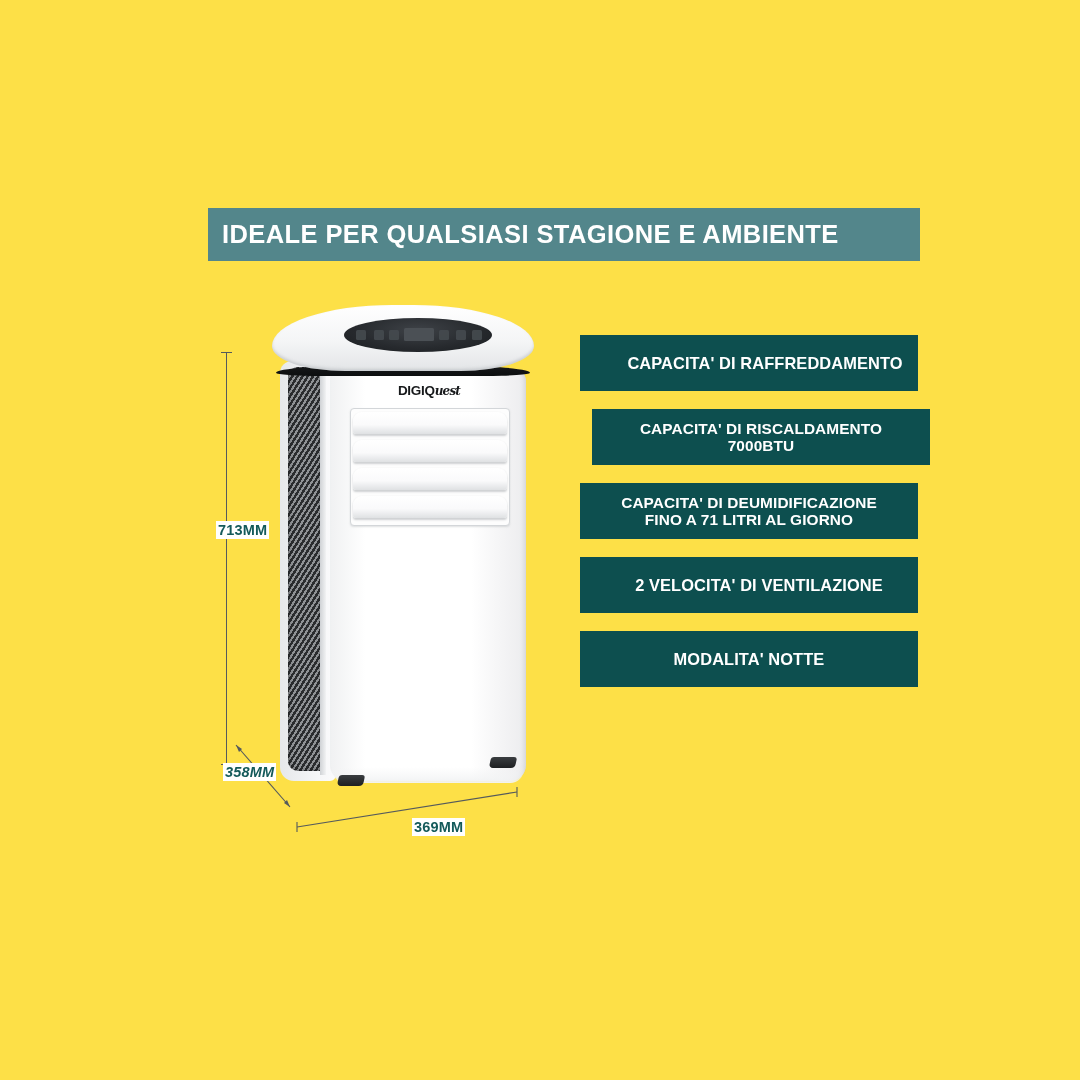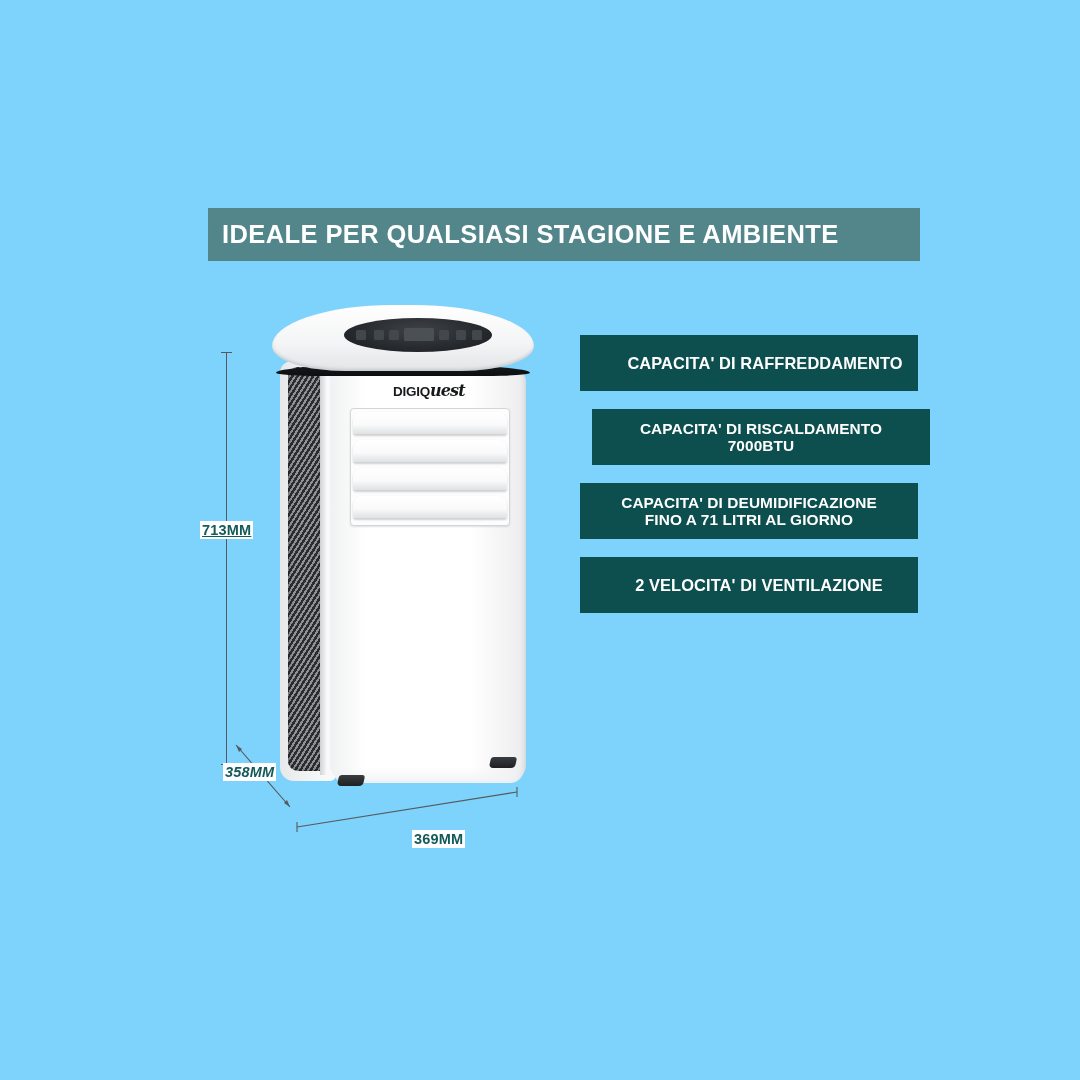--- a/index.html
+++ b/index.html
@@ -4,21 +4,21 @@
 <style>
   html, body {
     margin: 0;
     padding: 0;
     background: #ffffff;
   }
   #page {
     position: relative;
     width: 1080px;
     height: 1080px;
-    background: #7dd3fc;
+    background: #fde047;
     overflow: hidden;
     font-family: "Liberation Sans", sans-serif;
   }
 
   
   #header-banner {
     position: absolute;
     left: 208px;
     top: 208px;
     width: 712px;
@@ -67,21 +67,21 @@
 
   
   .dim-label {
     position: absolute;
     color: #145a5a;
     font-size: 14.5px;
     font-weight: bold;
     letter-spacing: 0.2px;
     white-space: nowrap;
   }
-  #dim-label-height { left: 200px; top: 521px; background: #ffffff; padding: 1px 2px; text-decoration: underline; }
+  #dim-label-height { left: 216px; top: 521px; background: #ffffff; padding: 1px 2px; }
   #dim-label-depth  { left: 223px; top: 763px; background: #ffffff; padding: 1px 2px; font-style: italic; }
   #dim-label-width  { left: 412px; top: 818px; background: #ffffff; padding: 1px 2px; }
 
   #dim-line-height {
     position: absolute;
     left: 226px;
     top: 352px;
     width: 1px;
     height: 413px;
     background: #555a5c;
@@ -241,21 +241,21 @@
   #logo-text {
     font-size: 13.5px;
     font-weight: bold;
     color: #17191b;
     letter-spacing: -0.3px;
   }
   #logo-text .script {
     font-family: "DejaVu Serif", serif;
     font-style: italic;
     font-weight: bold;
-    font-size: 16px;
+    font-size: 12px;
     letter-spacing: -0.8px;
   }
 
   
   #base-shadow {
     position: absolute;
     left: 74px;
     top: 462px;
     width: 192px;
     height: 16px;
@@ -331,21 +331,21 @@
     <polygon points="236,745 242,749 239,752" fill="#555a5c"></polygon>
     <polygon points="290,807 284,803 287,800" fill="#555a5c"></polygon>
 
     <line x1="297" y1="827" x2="517" y2="792" stroke="#555a5c" stroke-width="1.1"></line>
     <line x1="297" y1="822" x2="297" y2="832" stroke="#555a5c" stroke-width="1.1"></line>
     <line x1="517" y1="787" x2="517" y2="797" stroke="#555a5c" stroke-width="1.1"></line>
   </svg>
 
   <div class="dim-label" id="dim-label-height" style="color: rgb(20, 90, 90);">713MM</div>
   <div class="dim-label" id="dim-label-depth" style="color: rgb(20, 90, 90);">358MM</div>
-  <div class="dim-label" id="dim-label-width" style="color: rgb(20, 90, 90); margin-top: 12px;">369MM</div>
+  <div class="dim-label" id="dim-label-width" style="color: rgb(20, 90, 90);">369MM</div>
 
   <div id="feature-list">
       <div class="feature-box" style="background: rgb(13, 79, 79);">
         <div class="feature-text fs-16" style="color: rgb(255, 255, 255); margin-left: 32px;">
           <div>CAPACITA' DI RAFFREDDAMENTO</div>
         </div>
       </div>
       <div class="feature-box" style="background: rgb(13, 79, 79); margin-left: 12px;">
         <div class="feature-text fs-15" style="color: rgb(255, 255, 255);">
           <div>CAPACITA' DI RISCALDAMENTO</div>
@@ -356,15 +356,20 @@
         <div class="feature-text fs-15" style="color: rgb(255, 255, 255);">
           <div>CAPACITA' DI DEUMIDIFICAZIONE</div>
           <div>FINO A 71 LITRI AL GIORNO</div>
         </div>
       </div>
       <div class="feature-box" style="background: rgb(13, 79, 79);">
         <div class="feature-text fs-16" style="color: rgb(255, 255, 255); margin-left: 20px;">
           <div>2 VELOCITA' DI VENTILAZIONE</div>
         </div>
       </div>
+      <div class="feature-box" style="background: rgb(13, 79, 79);">
+        <div class="feature-text fs-16" style="color: rgb(255, 255, 255);">
+          <div>MODALITA' NOTTE</div>
+        </div>
+      </div>
     </div>
 
 </div>
 
 </body></html>

